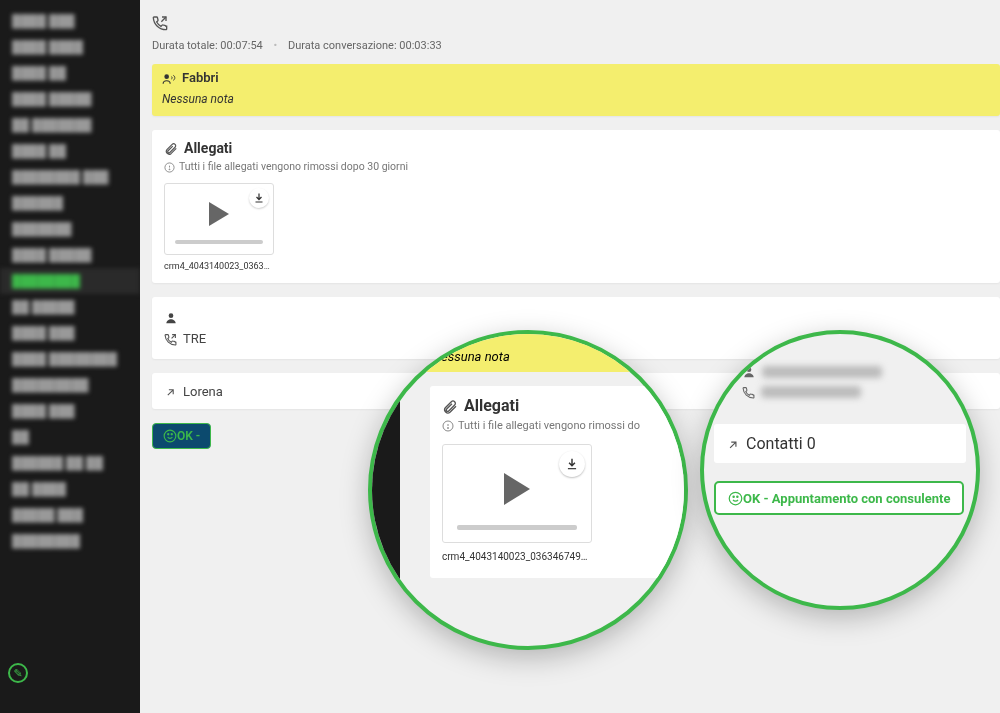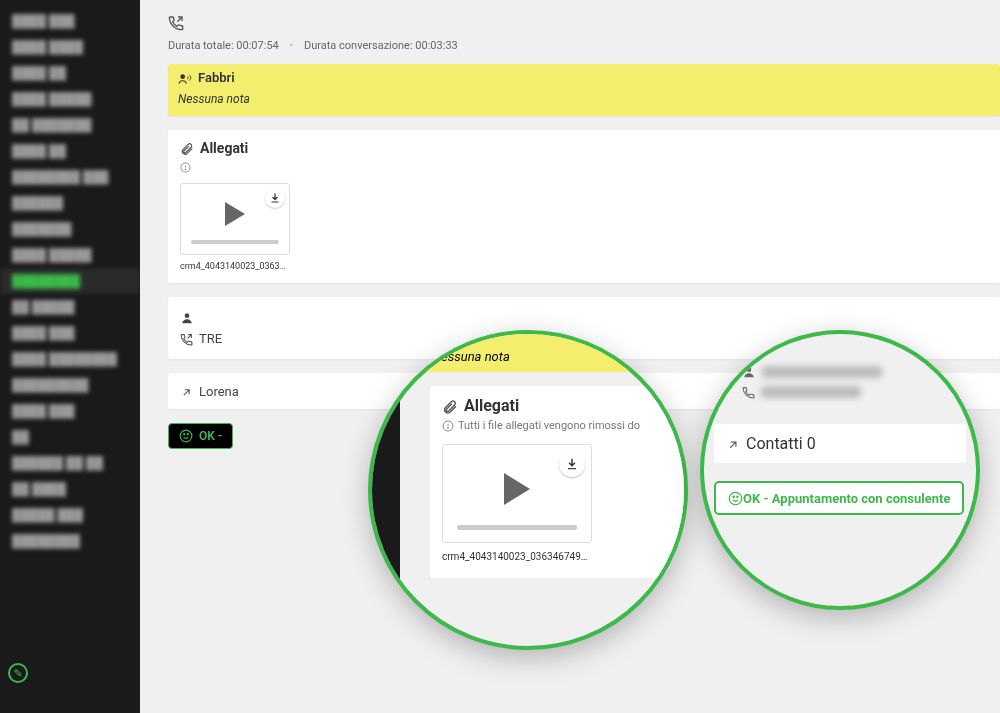--- a/index.html
+++ b/index.html
@@ -13,21 +13,21 @@
     padding: 6px 12px; font-size: 12px; color: #999; filter: blur(2px);
     white-space: nowrap; overflow: hidden;
   }
   .sidebar-item.active { background: #2a2a2a; color: #3db84a; filter: blur(2px); }
   .sidebar-status {
     position: absolute; bottom: 30px; left: 8px; width: 20px; height: 20px;
     border-radius: 50%; border: 2px solid #3db84a; display:flex;align-items:center;justify-content:center;
     color:#3db84a; font-size:11px;
   }
   .main {
-    flex: 1; padding: 8px 0 0 28px; background: #f0f0f0; overflow: hidden; position: relative;
+    flex: 1; padding: 8px 0 0 12px; background: #f0f0f0; overflow: hidden; position: relative;
   }
   .top-icons { padding: 4px 0; color: #555; font-size: 16px; }
   .top-meta { font-size: 11px; color: #666; padding: 4px 0 12px 0; }
   .top-meta .sep { color: #bbb; margin: 0 8px; }
   .card {
     background: #fff; border-radius: 3px; margin: 0 0 14px 0; box-shadow: 0 1px 2px rgba(0,0,0,0.05);
   }
   .yellow-card { background: #f4ee6e; padding: 6px 10px 10px 10px; }
   .yellow-card .hdr { font-size: 13px; font-weight: 600; color: #333; display:flex; align-items:center; gap:6px; }
   .yellow-card .body { font-size: 12px; font-style: italic; color: #333; padding-top: 6px; }
@@ -44,22 +44,22 @@
     font-size: 12px; cursor: pointer;
   }
   .attach-box .play { margin: 12px auto 14px; width:0;height:0;border-left:20px solid #666;border-top:12px solid transparent;border-bottom:12px solid transparent; }
   .attach-box .bar { height:4px; background:#ccc; border-radius:2px; margin: 0 4px 4px; }
   .attach-name { font-size: 9px; color: #333; margin-top: 6px; white-space: nowrap; overflow:hidden; text-overflow: ellipsis; width:110px;}
   .info-card { padding: 10px 12px; margin-top: 12px; }
   .info-row { font-size: 13px; color: #444; display:flex; align-items:center; gap:6px; padding: 3px 0;}
   .info-row.bold { font-weight: 600; color:#222; }
   .contatti-card { padding: 10px 12px; font-size: 13px; color:#444; display:flex; align-items:center; gap:6px;}
   .status-pill {
-    display:inline-flex; align-items:center; gap:6px; border:1.5px solid #3db84a; color:#3db84a;
-    background:#000000; border-radius:4px; padding: 5px 10px; font-size:12px; font-weight:600;
+    display:inline-flex; align-items:center; border:1.5px solid #3db84a; color:#3db84a;
+    background:#0c4a6e; border-radius:4px; padding: 5px 10px; font-size:12px; font-weight:600;
   }
   
   .lens {
     position: absolute; border-radius: 50%; border: 4px solid #3db84a; background:#f0f0f0; overflow:hidden;
     box-shadow: 0 8px 28px rgba(0,0,0,0.25);
   }
   .lens.left { width: 320px; height: 320px; left: 228px; top: 330px; }
   .lens.right { width: 280px; height: 280px; left: 560px; top: 330px; }
   .lens-inner { position:absolute; left:0; top:0; width:100%; height:100%; }
   .lens .strip-dark { position:absolute; left:-20px; top:-40px; bottom:-40px; width:48px; background:#1a1a1a;}
@@ -148,20 +148,21 @@
         <span>Allegati</span>
       </div>
       <div class="note">
         <span>
           <svg class="icon-svg" width="11" height="11" viewBox="0 0 24 24" fill="none" stroke="#888" stroke-width="2">
               <circle cx="12" cy="12" r="10"></circle>
               <line x1="12" y1="8" x2="12" y2="12"></line>
               <circle cx="12" cy="16" r="1" fill="#888"></circle>
             </svg>
         </span>
+        <span>Tutti i file allegati vengono rimossi dopo 30 giorni</span>
       </div>
       <div class="attach-box">
         <div class="dl">
           <svg width="12" height="12" viewBox="0 0 24 24" fill="#333">
               <path d="M12 3v12M7 10l5 5 5-5" stroke="#333" stroke-width="2.5" fill="none"></path>
               <rect x="5" y="19" width="14" height="2"></rect>
             </svg>
         </div>
         <div class="play"></div>
         <div class="bar"></div>

